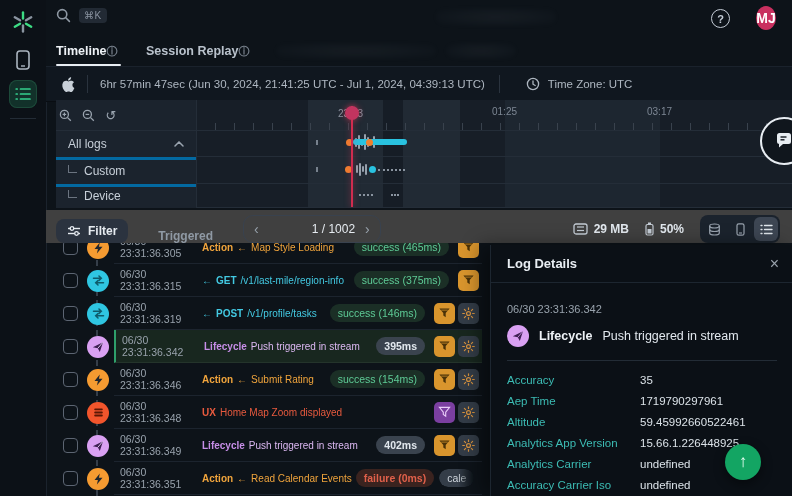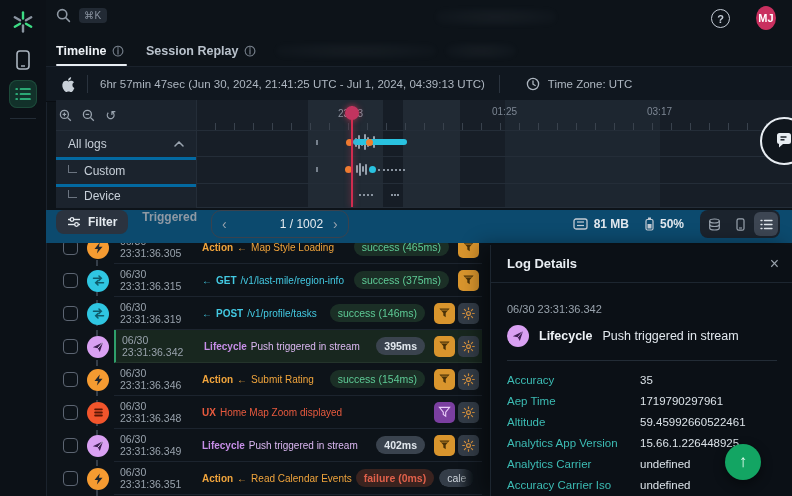--- a/index.html
+++ b/index.html
@@ -15,25 +15,25 @@
   .rail-item.active{background:#12312a;box-shadow:0 0 0 1px #1d4a3a inset;}
   #rail-divider{position:absolute;left:10px;top:118px;width:26px;height:1px;background:#232c36;}
 
   
   #topbar{left:46px;top:0;width:746px;height:36px;background:#0d1319;}
   #search{position:absolute;left:10px;top:8px;display:flex;align-items:center;gap:8px;}
   .kbd{background:#222a34;color:#8a93a0;border-radius:4px;font-size:10px;padding:2px 5px;letter-spacing:.5px;}
   #help-btn{position:absolute;right:62px;top:9px;width:17px;height:17px;border:1.4px solid #c4ccd6;border-radius:50%;
             color:#c4ccd6;font-size:11px;font-weight:bold;display:flex;align-items:center;justify-content:center;}
   #avatar{position:absolute;right:16px;top:6px;width:20px;height:24px;border-radius:50%;background:#c9305f;color:#fff;
-          font-size:11px;font-weight:bold;display:flex;align-items:center;justify-content:center;}
+          font-size:14px;font-weight:bold;display:flex;align-items:center;justify-content:center;}
 
   
   #tabs{left:46px;top:36px;width:746px;height:30px;background:#0d1319;border-bottom:1px solid #151c24;}
-  .tab{position:absolute;top:0;height:30px;display:flex;align-items:center;gap:6px;font-size:12.5px;}
+  .tab{position:absolute;top:0;height:30px;display:flex;align-items:center;font-size:12.5px;}
   .tab .info{color:#77808c;font-size:11px;}
   #tab-timeline{left:10px;color:#eef2f6;font-weight:bold;}
   #tab-timeline::after{content:"";position:absolute;left:0;right:-4px;bottom:0;height:2px;background:#e8edf2;border-radius:2px;}
   #tab-replay{left:100px;color:#b9c2cc;font-weight:bold;}
   .blur-blob{position:absolute;border-radius:8px;background:radial-gradient(ellipse at center,rgba(150,160,175,.07),rgba(150,160,175,0));filter:blur(2px);}
 
   
   #session-bar{left:46px;top:66px;width:746px;height:34px;background:#10171f;border-top:1px solid #1a222c;border-bottom:1px solid #090d12;display:flex;align-items:center;}
   #apple-icon{margin-left:14px;}
   .vsep{width:1px;height:18px;background:#2a333e;margin:0 12px;}
@@ -68,21 +68,21 @@
   .dot.orange{background:#f07f2e;}
   .dot.cyan{background:#29c2e0;}
   .cyan-bar{position:absolute;height:6px;border-radius:3px;background:#29c2e0;}
   .dotted{position:absolute;border-top:2px dotted #8a94a0;}
   .tickmark{position:absolute;width:2px;height:5px;background:#77818d;}
 
   #chat-fab{left:760px;top:117px;width:44px;height:44px;border-radius:50%;background:#10161d;border:2px solid #e8edf2;
             display:flex;align-items:center;justify-content:center;z-index:30;}
 
   
-  #toolbar{left:46px;top:210px;width:746px;height:33px;background:#0c4a6e;z-index:10;display:flex;align-items:flex-start;}
+  #toolbar{left:46px;top:210px;width:746px;height:33px;background:#404040;z-index:10;display:flex;align-items:flex-end;gap:16px;}
   #filter-chip{margin-left:10px;display:flex;align-items:center;gap:7px;background:#2b333f;border-radius:8px;height:24px;padding:0 11px;
                color:#e6ebf0;font-weight:bold;font-size:12px;}
   #triggered-label{margin-left:14px;color:#8f99a4;font-size:12px;font-weight:bold;}
   #pager{margin-left:14px;display:flex;align-items:center;gap:10px;border:1px solid #39424e;border-radius:10px;height:26px;padding:0 10px;}
   #pager .pg-arrow{color:#98a2ac;font-size:14px;line-height:1;}
   #pager .pg-count{color:#e6ebf0;font-weight:normal;font-size:12px;margin-left:43px;}
   #toolbar .right{margin-left:auto;display:flex;align-items:center;gap:16px;margin-right:12px;}
   .stat{display:flex;align-items:center;gap:6px;color:#e2e8ee;font-size:12px;font-weight:bold;}
   #view-toggle{display:flex;align-items:center;background:#1b232d;border-radius:8px;padding:2px;gap:2px;}
   .vt-btn{width:24px;height:24px;display:flex;align-items:center;justify-content:center;border-radius:6px;color:#9aa4af;}
@@ -592,21 +592,21 @@
       <span class="pg-count">1 / 1002</span>
       <span class="pg-arrow">›</span>
     </div>
     <div class="right">
       <span class="stat">
         <svg width="15" height="12" viewBox="0 0 15 12">
             <rect x="1" y="1" width="13" height="10" rx="2" fill="none" stroke="#c3cbd4" stroke-width="1.3"></rect>
             <line x1="4" y1="4" x2="11" y2="4" stroke="#c3cbd4" stroke-width="1.2"></line>
             <line x1="4" y1="7.5" x2="11" y2="7.5" stroke="#c3cbd4" stroke-width="1.2"></line>
           </svg>
-        <span>81 MB</span>
+        <span>29 MB</span>
       </span>
       <span class="stat">
         <svg width="9" height="14" viewBox="0 0 9 14">
             <rect x="3" y="0.5" width="3" height="2" fill="#c3cbd4"></rect>
             <rect x="1" y="2.5" width="7" height="10.5" rx="1.5" fill="none" stroke="#c3cbd4" stroke-width="1.2"></rect>
             <rect x="2.5" y="7" width="4" height="4.5" fill="#c3cbd4"></rect>
           </svg>
         <span>50%</span>
       </span>
       <div id="view-toggle">

